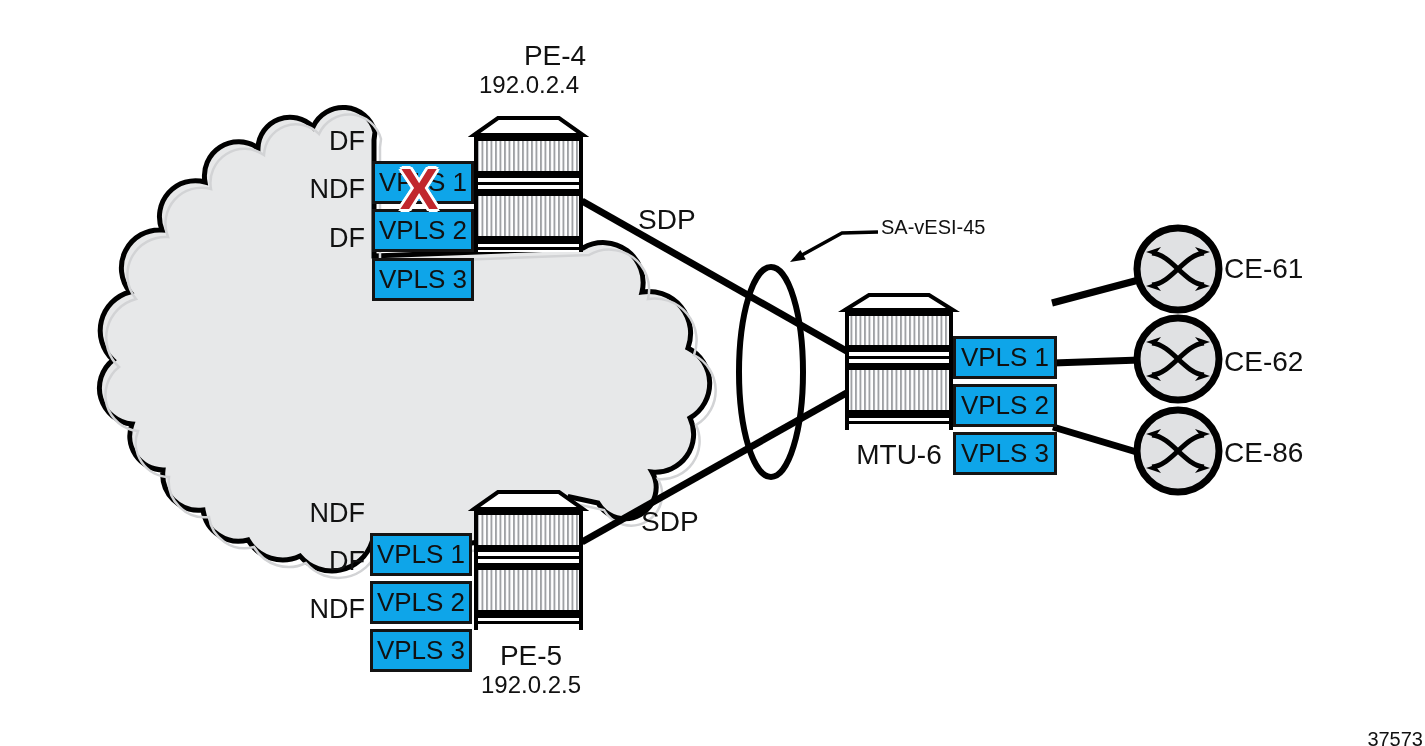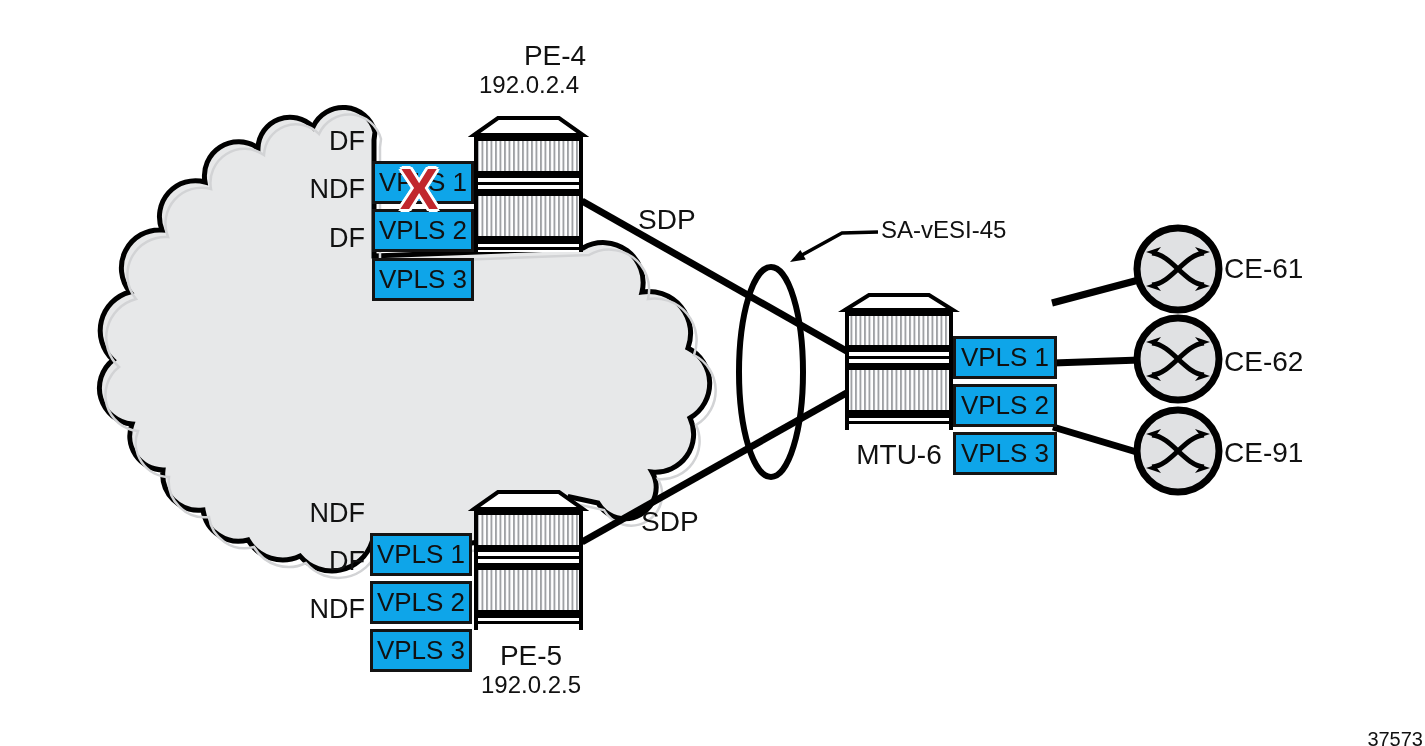--- a/index.html
+++ b/index.html
@@ -7,21 +7,21 @@
   #baseSvg{position:absolute;left:0;top:0;}
   .label{position:absolute;white-space:nowrap;}
   .devname{font-size:28px;text-align:center;width:150px;}
   .ip{font-size:24px;text-align:center;width:150px;}
   .vbox{position:absolute;width:96px;height:37px;background:#0ea5e9;border:3px solid #141414;
         display:flex;align-items:center;justify-content:center;font-size:26px;letter-spacing:0;margin-top:41px;}
   .vbox.wide{width:98px;}
   .role{position:absolute;width:120px;text-align:right;font-size:27px;line-height:30px;}
   .celabel{font-size:28px;}
   .sdplabel{font-size:28px;}
-  .esilabel{font-size:24px;}
+  .esilabel{font-size:20px;}
   .evpn{font-size:29px;font-weight:bold;width:130px;text-align:center;}
   .fig{font-size:20px;width:110px;text-align:right;}
   .failx{position:absolute;left:393px;top:158px;width:52px;height:62px;line-height:62px;text-align:center;
          font-size:58px;font-weight:700;color:#c1272d;
          text-shadow:-3px 0 0 #fff,3px 0 0 #fff,0 -3px 0 #fff,0 3px 0 #fff,
                      -2px -2px 0 #fff,2px 2px 0 #fff,-2px 2px 0 #fff,2px -2px 0 #fff;}
 </style>
 </head>
 <body>
 
@@ -183,21 +183,21 @@
   <div class="vbox" style="left:370px;top:540px;">VPLS 2</div>
   <div class="vbox" style="left:370px;top:588px;">VPLS 3</div>
 
   <div class="label devname" style="left:824px;top:439px;">MTU-6</div>
   <div class="vbox wide" style="left:953px;top:295px;">VPLS 1</div>
   <div class="vbox wide" style="left:953px;top:343px;">VPLS 2</div>
   <div class="vbox wide" style="left:953px;top:391px;">VPLS 3</div>
 
   <div class="label celabel" style="left:1224px;top:253px;">CE-61</div>
   <div class="label celabel" style="left:1224px;top:346px;">CE-62</div>
-  <div class="label celabel" style="left:1224px;top:437px;">CE-91</div>
+  <div class="label celabel" style="left:1224px;top:437px;">CE-86</div>
 
   <div class="label sdplabel" style="left:638px;top:204px;">SDP</div>
   <div class="label sdplabel" style="left:641px;top:506px;">SDP</div>
   <div class="label esilabel" style="left:881px;top:216px;">SA-vESI-45</div>
 
 
   <div class="label fig" style="left:1313px;top:728px;">37573</div>
 
 </div>
 

